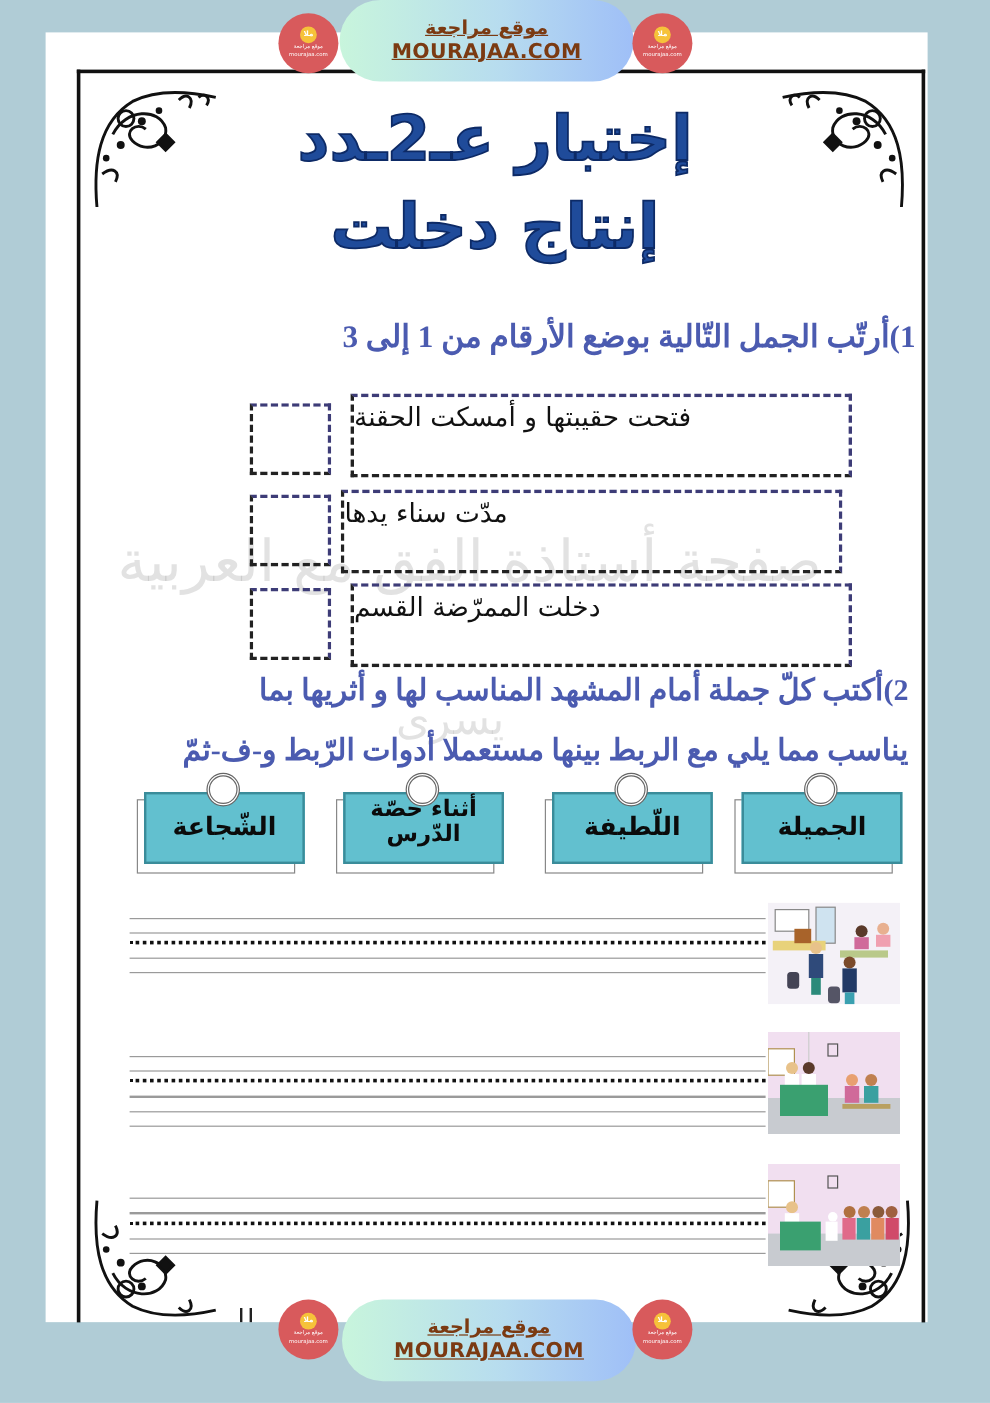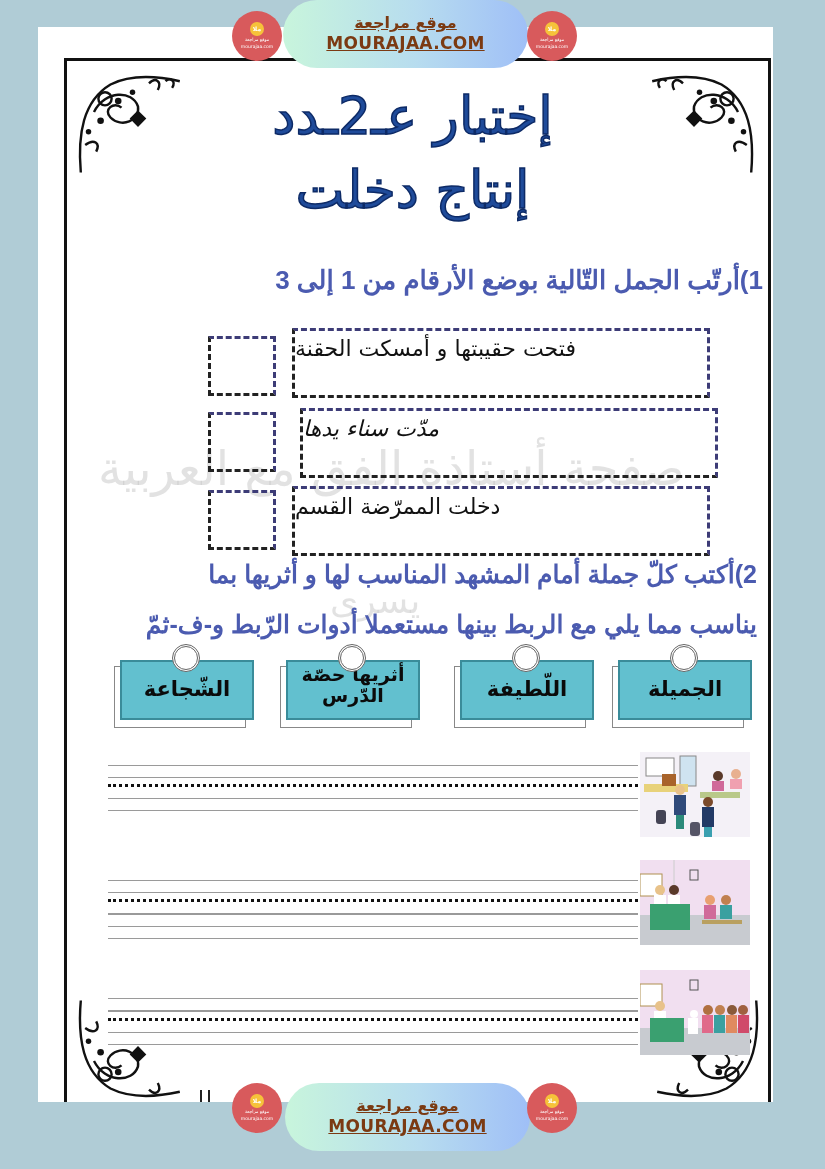--- a/index.html
+++ b/index.html
@@ -43,29 +43,29 @@
     background: #d85a5c; display: flex; flex-direction: column; align-items: center; justify-content: center;
   }
   .logo-circle .dot {
     width: 14px; height: 14px; border-radius: 50%; background: #f6c23a;
     font-size: 6px; color: #fff; text-align: center; line-height: 14px; font-weight: bold;
   }
   .logo-circle .txt { font-size: 4.5px; color: #fff; margin-top: 2px; line-height: 1.1; text-align: center; }
 
   .title {
     position: absolute; left: 0; width: 825px; text-align: center; direction: rtl;
-    font-family: "DejaVu Sans", sans-serif; font-weight: normal; color: #1f4b9a;
+    font-family: "DejaVu Sans", sans-serif; font-weight: bold; color: #1f4b9a;
     -webkit-text-stroke: 1.5px #0d2a66;
   }
   .title-1 { top: 86px; font-size: 52px; }
   .title-2 { top: 160px; font-size: 52px; }
 
   .q-heading {
     position: absolute; direction: rtl; font-weight: bold; color: #4b5bb0;
-    font-family: Liberation Sans, sans-serif; white-space: nowrap;
+    font-family: Liberation Serif, serif; white-space: nowrap;
   }
   .q1 { right: 62px; top: 265px; font-size: 26px; }
   .q2a { right: 68px; top: 560px; font-size: 25px; letter-spacing: 0.5px; }
   .q2b { right: 68px; top: 610px; font-size: 25px; }
 
   .sentence-box {
     position: absolute; border: 3px dashed #222;
     border-right-color: #3d3c77; border-top-color: #3d3c77;
     display: flex; align-items: flex-start; justify-content: flex-end; padding: 5px 14px 0 0;
     direction: rtl; text-align: right;
@@ -205,41 +205,41 @@
 
 <div class="watermark wm1">صفحة أستاذة الفق مع العربية</div>
 <div class="watermark wm2">يسرى</div>
 
 <div class="q-heading q1">1)أرتّب الجمل التّالية بوضع الأرقام من 1 إلى 3</div>
 
 <div class="answer-box" style="left:208px;top:336px;"></div>
 <div class="sentence-box" style="left:292px;top:328px;width:418px;height:70px;">فتحت حقيبتها و أمسكت الحقنة</div>
 
 <div class="answer-box" style="left:208px;top:412px;"></div>
-<div class="sentence-box" style="left:300px;top:408px;width:418px;height:70px;font-style:italic;">مدّت سناء يدها</div>
+<div class="sentence-box" style="left:284px;top:408px;width:418px;height:70px;">مدّت سناء يدها</div>
 
 <div class="answer-box" style="left:208px;top:490px;"></div>
 <div class="sentence-box" style="left:292px;top:486px;width:418px;height:70px;">دخلت الممرّضة القسم</div>
 
 <div class="q-heading q2a">2)أكتب كلّ جملة أمام المشهد المناسب لها و أثريها بما</div>
 <div class="q-heading q2b">يناسب مما يلي مع الربط بينها مستعملا أدوات الرّبط و-ف-ثمّ</div>
 
 <div class="card-wrap" style="left:612px;top:660px;padding-left:26px;">
   <div class="card-shadow"></div>
   <div class="card">الجميلة</div>
   <div class="ring"></div>
 </div>
 <div class="card-wrap" style="left:454px;top:660px;">
   <div class="card-shadow"></div>
   <div class="card">اللّطيفة</div>
   <div class="ring"></div>
 </div>
 <div class="card-wrap" style="left:280px;top:660px;">
   <div class="card-shadow"></div>
-  <div class="card two-line">أثريها حصّة الدّرس</div>
+  <div class="card two-line">أثناء حصّة الدّرس</div>
   <div class="ring"></div>
 </div>
 <div class="card-wrap" style="left:114px;top:660px;">
   <div class="card-shadow"></div>
   <div class="card">الشّجاعة</div>
   <div class="ring"></div>
 </div>
 
 <div class="write-block" style="top:765px;">
   <div class="ln"></div>

